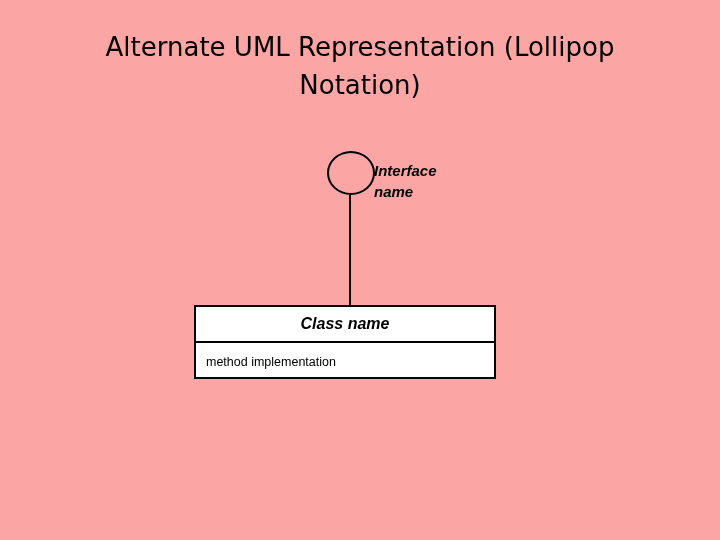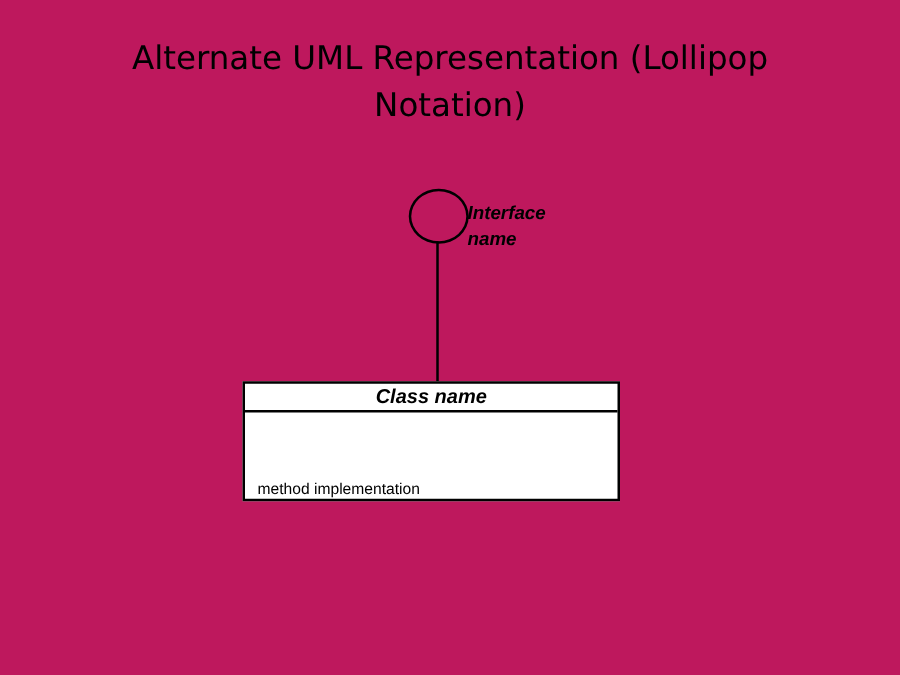--- a/index.html
+++ b/index.html
@@ -11,21 +11,21 @@
     width: 720px;
     height: 540px;
     background: #ffffff;
     font-family: "Liberation Sans", sans-serif;
     overflow: hidden;
   }
   #canvas {
     position: relative;
     width: 720px;
     height: 540px;
-    background: #be185d;
+    background: #fca5a5;
   }
 
   
   .slide-title {
     position: absolute;
     left: 60px;
     top: 28px;
     width: 600px;
     text-align: center;
     font-family: "DejaVu Sans", sans-serif;
@@ -81,42 +81,41 @@
   .class-box {
     position: absolute;
     left: 194px;
     top: 305px;
     width: 302px;
     border: 2px solid #000000;
     background: #ffffff;
     box-sizing: border-box;
   }
   .class-name-compartment {
-    height: 23px;
+    height: 36px;
     border-bottom: 2px solid #000000;
     display: flex;
     align-items: center;
     justify-content: center;
     box-sizing: border-box;
   }
   .class-name-text {
     font-family: "Liberation Sans", sans-serif;
     font-size: 16px;
     font-style: italic;
     font-weight: bold;
     color: #000000;
     line-height: 18px;
   }
   .class-methods-compartment {
     height: 34px;
     display: flex;
-    align-items: flex-end;
+    align-items: center;
     padding: 4px 0 0 10px;
     box-sizing: border-box;
-    margin-top: 35px;
   }
   .class-method-text {
     font-family: "Liberation Sans", sans-serif;
     font-size: 12.5px;
     font-style: normal;
     font-weight: normal;
     color: #000000;
     line-height: 16px;
   }
 </style>

